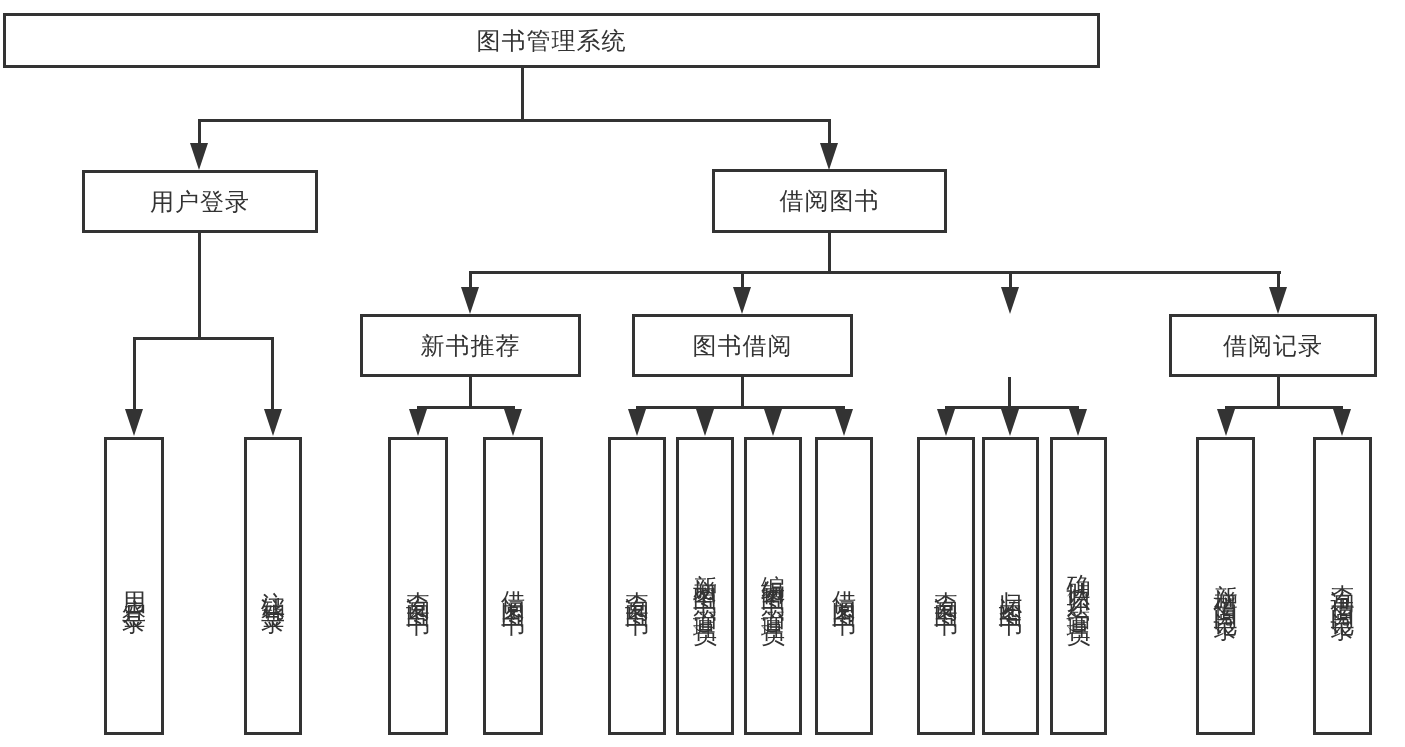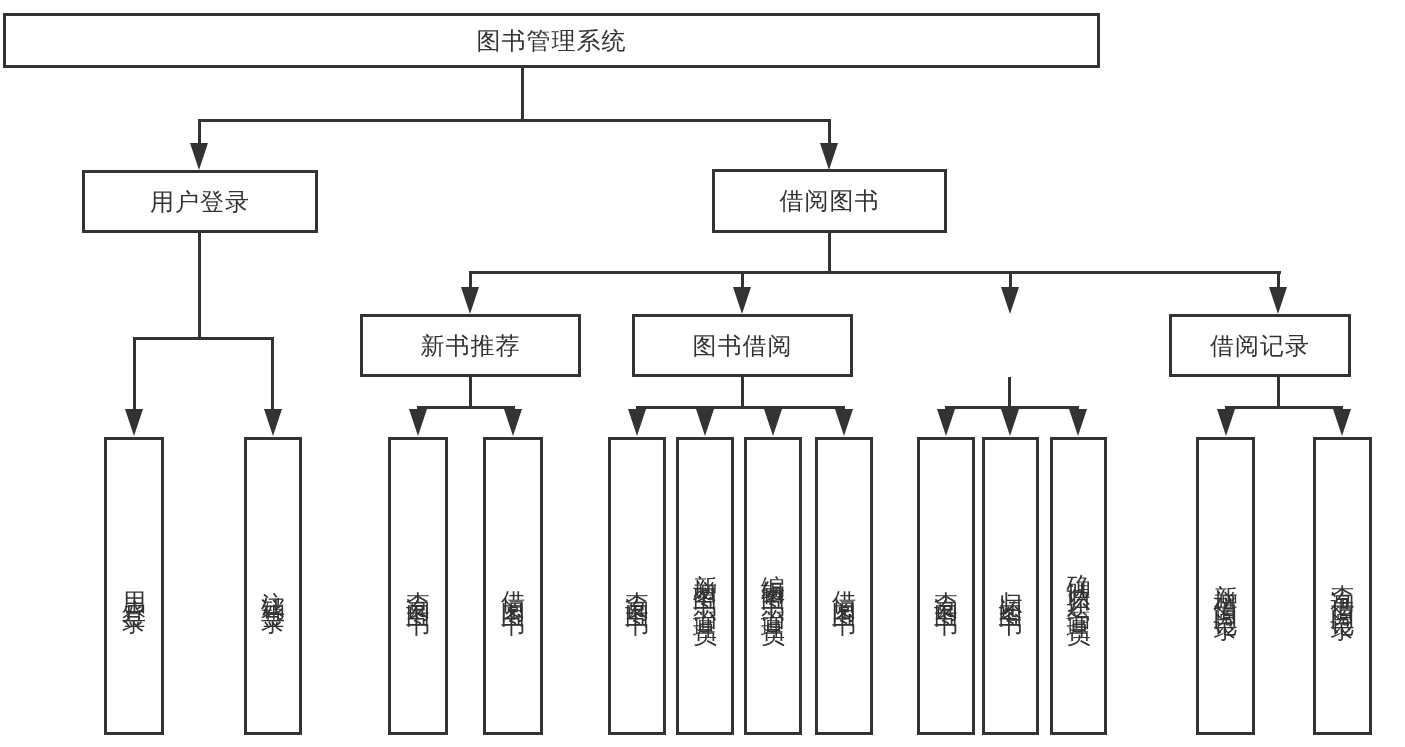--- a/index.html
+++ b/index.html
@@ -94,21 +94,21 @@
   <div class="arrow" style="left:1001px; top:287px"></div>
   <div class="vline" style="left:1277px; top:271px; height:21px"></div>
   <div class="arrow" style="left:1269px; top:287px"></div>
 
   <div class="box h-box" style="left:360px; top:314px; width:221px; height:63px">
     <span>新书推荐</span>
   </div>
   <div class="box h-box" style="left:632px; top:314px; width:221px; height:63px">
     <span>图书借阅</span>
   </div>
-  <div class="box h-box" style="left:1169px; top:314px; width:182px; height:63px">
+  <div class="box h-box" style="left:1169px; top:314px; width:208px; height:63px">
     <span>借阅记录</span>
   </div>
 
   <div class="vline" style="left:469px; top:377px; height:31px"></div>
   <div class="hline" style="left:417px; top:406px; width:98px"></div>
   <div class="arrow" style="left:409px; top:409px"></div>
   <div class="arrow" style="left:504px; top:409px"></div>
 
   <div class="vline" style="left:741px; top:377px; height:31px"></div>
   <div class="hline" style="left:636px; top:406px; width:209px"></div>

